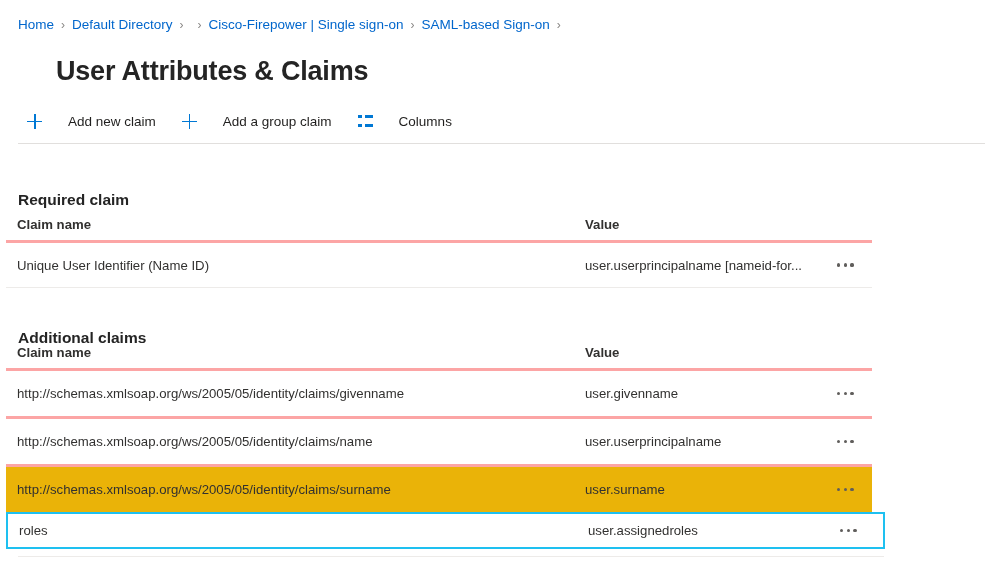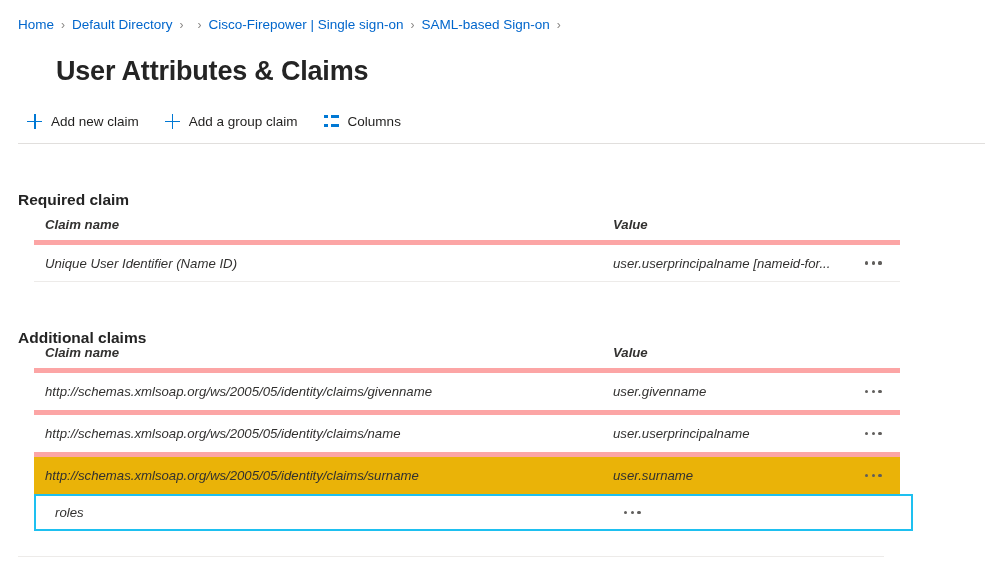--- a/index.html
+++ b/index.html
@@ -70,21 +70,21 @@
     padding: 0 10px 0 8px;
     margin-right: 6px;
     cursor: pointer;
     border: 1px solid transparent;
     background: transparent;
     font-family: inherit;
   }
   .cmd-label {
     font-size: 13.5px;
     color: #201f1e;
-    margin-left: 9px;
+    margin-left: 26px;
     white-space: nowrap;
   }
   .plus-icon {
     width: 15px;
     height: 15px;
     position: relative;
     flex: none;
   }
   .plus-icon::before, .plus-icon::after {
     content: "";
@@ -133,23 +133,22 @@
     left: 18px;
     font-size: 15.5px;
     font-weight: 700;
     color: #242424;
   }
   #sec-required { top: 178px; }
   #sec-additional { top: 316px; }
 
   .claims-table {
     position: absolute;
-    left: 34px;
+    left: 6px;
     width: 866px;
-    font-style: italic;
   }
   #table-required { top: 208px; }
   #table-additional { top: 336px; }
 
   .table-header {
     display: flex;
     align-items: center;
     height: 32px;
     padding: 0 0 0 11px;
   }
@@ -158,33 +157,33 @@
     font-weight: 700;
     color: #323130;
   }
   .col-name { width: 568px; flex: none; }
   .col-value { width: 252px; flex: none; }
   .col-menu { width: 35px; flex: none; }
 
   .row {
     display: flex;
     align-items: center;
-    height: 42px;
+    height: 48px;
     padding: 0 0 0 11px;
-    border-top: 5px solid #fca5a5;
+    border-top: 3px solid #fca5a5;
     box-sizing: border-box;
     cursor: pointer;
     position: relative;
   }
   .row.last { border-bottom: 1px solid #edebe9; }
   .row.hovered { background: #eab308; }
   .row.focused {
     border: 2px solid #1ec0f0;
     background: #ffffff;
-    padding-left: 19px;
+    padding-left: 11px;
     height: 37px;
     width: 879px;
     z-index: 2;
   }
   .row .cell {
     font-size: 13.2px;
     color: #323130;
     white-space: nowrap;
     overflow: hidden;
     text-overflow: ellipsis;
@@ -316,20 +315,21 @@
         <div class="col-menu">
           <div class="ellipsis-btn">
             <b></b>
             <b></b>
             <b></b>
           </div>
         </div>
       </div>
       <div class="row focused">
         <div class="cell col-name">roles</div>
+        <div class="cell col-value">user.assignedroles</div>
         <div class="col-menu">
           <div class="ellipsis-btn">
             <b></b>
             <b></b>
             <b></b>
           </div>
         </div>
       </div>
     </div>
 </div>

